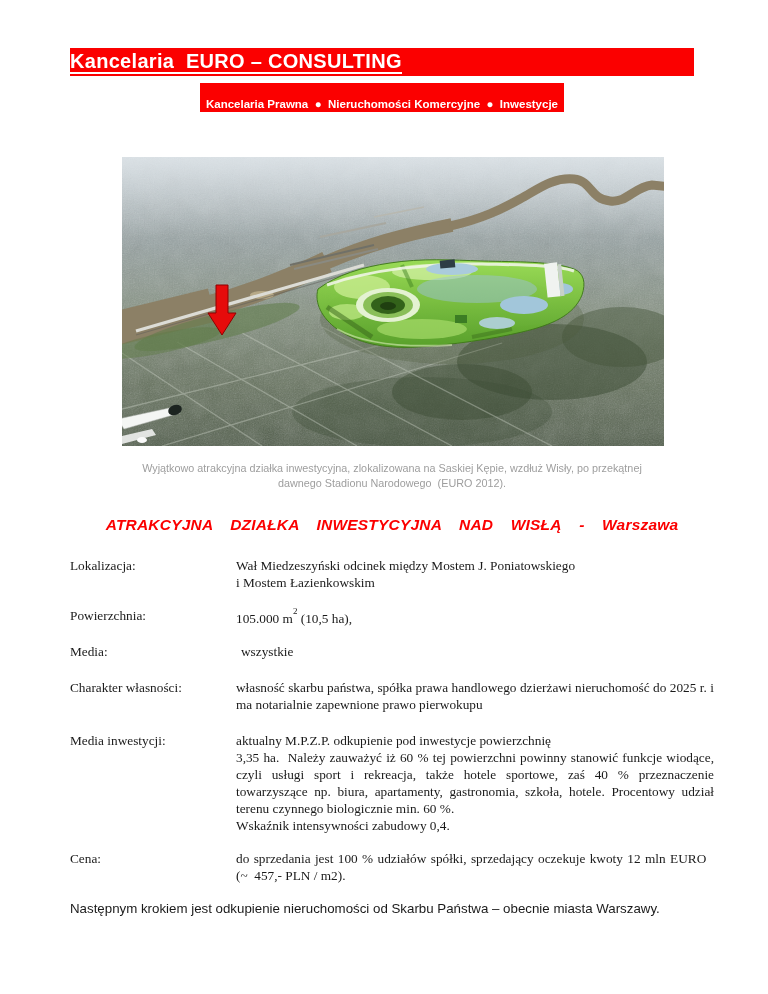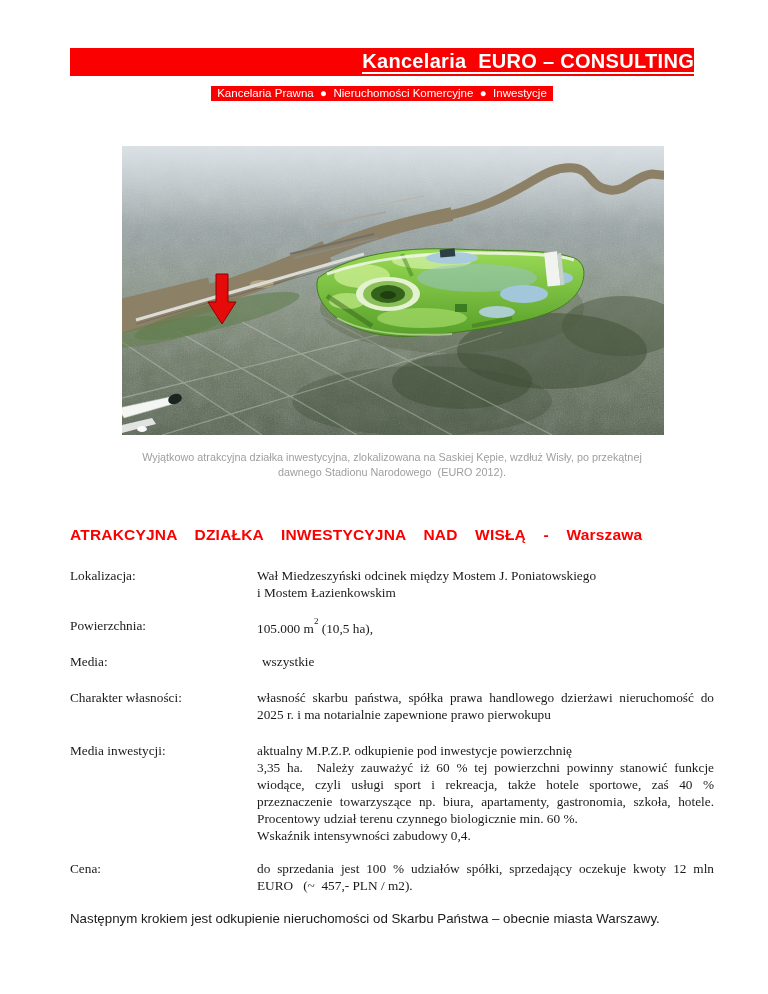--- a/index.html
+++ b/index.html
@@ -6,50 +6,50 @@
   body{
     width:768px;height:994px;overflow:hidden;
     font-family:"Liberation Sans","DejaVu Sans",sans-serif;
     color:#1a1a1a;
     -webkit-font-smoothing:antialiased;
   }
   .page{padding:48px 54px 0 70px;}
   
   .title-bar{
     width:624px;height:28px;background:#fb0000;
-    display:flex;align-items:center;justify-content:flex-end;
+    display:flex;align-items:center;justify-content:flex-start;
   }
   .title-bar .title-text{
     color:#fff;font-size:20px;font-weight:bold;letter-spacing:.3px;
     border-bottom:2px solid #fff;padding-bottom:0px;line-height:22px;
     white-space:pre;
   }
   .tagline-row{width:624px;text-align:center;margin-top:7px;}
   .tagline{
     display:inline-block;background:#fb0000;color:#fff;
-    font-size:11.5px;font-weight:normal;padding:1px 6px 2px 6px;white-space:pre;
+    font-size:11.5px;font-weight:bold;padding:15px 6px 2px 6px;white-space:pre;
   }
   
   .photo-wrap{margin:45px 0 0 52px;width:542px;height:289px;}
   .photo-wrap svg{display:block;}
   .caption{
     margin-top:15px;text-align:center;color:#9e9e9e;
     font-size:10.8px;line-height:15px;width:644px;
   }
   
   .headline{
-    margin-top:46px;text-align:left;
+    margin-top:25px;text-align:center;
     color:#fb0000;font-weight:bold;font-size:15.5px;
-    word-spacing:13px;letter-spacing:.2px;white-space:nowrap;
+    word-spacing:13px;letter-spacing:.2px;white-space:nowrap;font-style:italic;
   }
   
   .details{margin-top:23px;font-size:13.3px;line-height:17px;}
   .row{display:flex;margin-bottom:16px;font-family:Liberation Serif, serif;}
   .row .label{width:166px;flex:0 0 166px;}
-  .row .value{width:478px;flex:1 1 auto;margin-left:21px;}
+  .row .value{width:478px;flex:1 1 auto;}
   .justify{text-align:justify;}
   .pad-indent{padding-left:5px;}
   sup.sq{font-size:9px;position:relative;top:-4px;}
   .row.gap-lg{margin-bottom:19px;}
   
   .footer-note{
     margin-top:5px;font-size:13.3px;line-height:17px;
     text-align:justify;width:644px;
   }
 </style>

